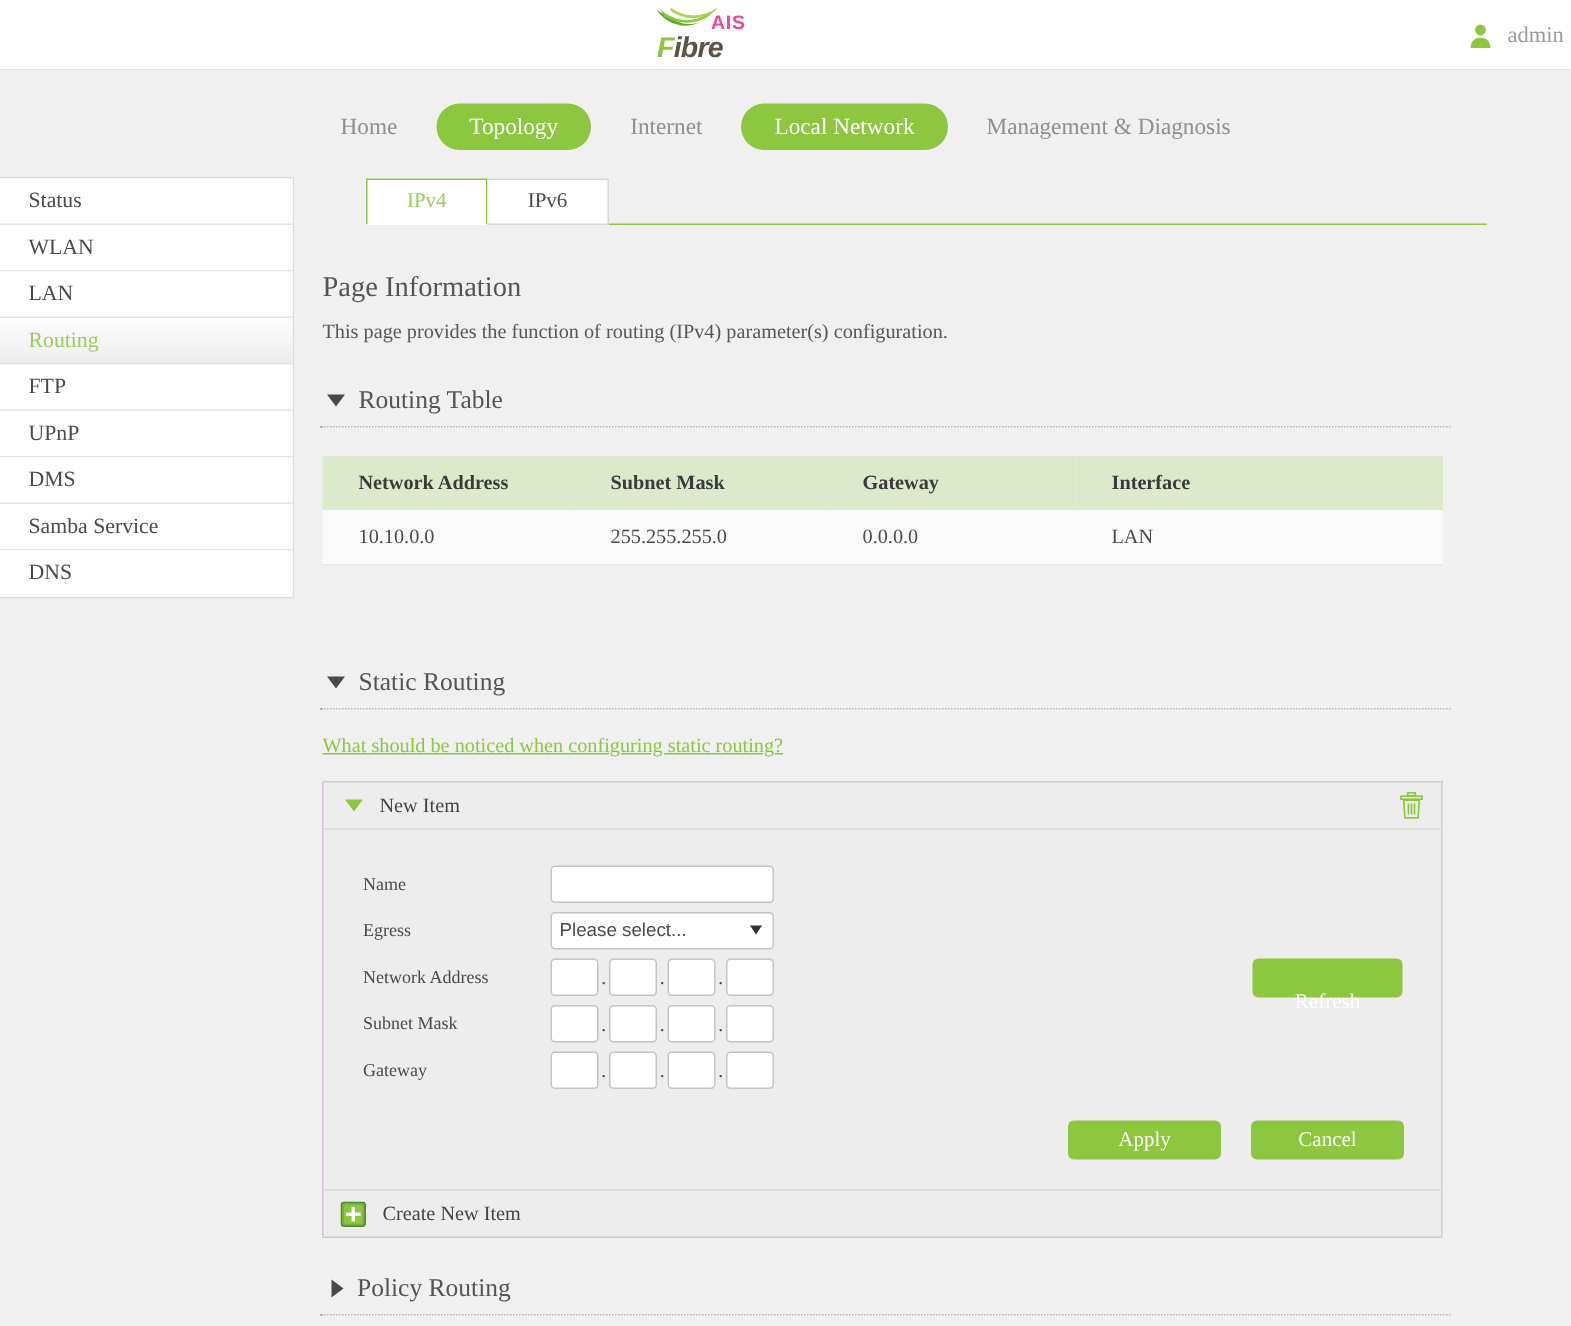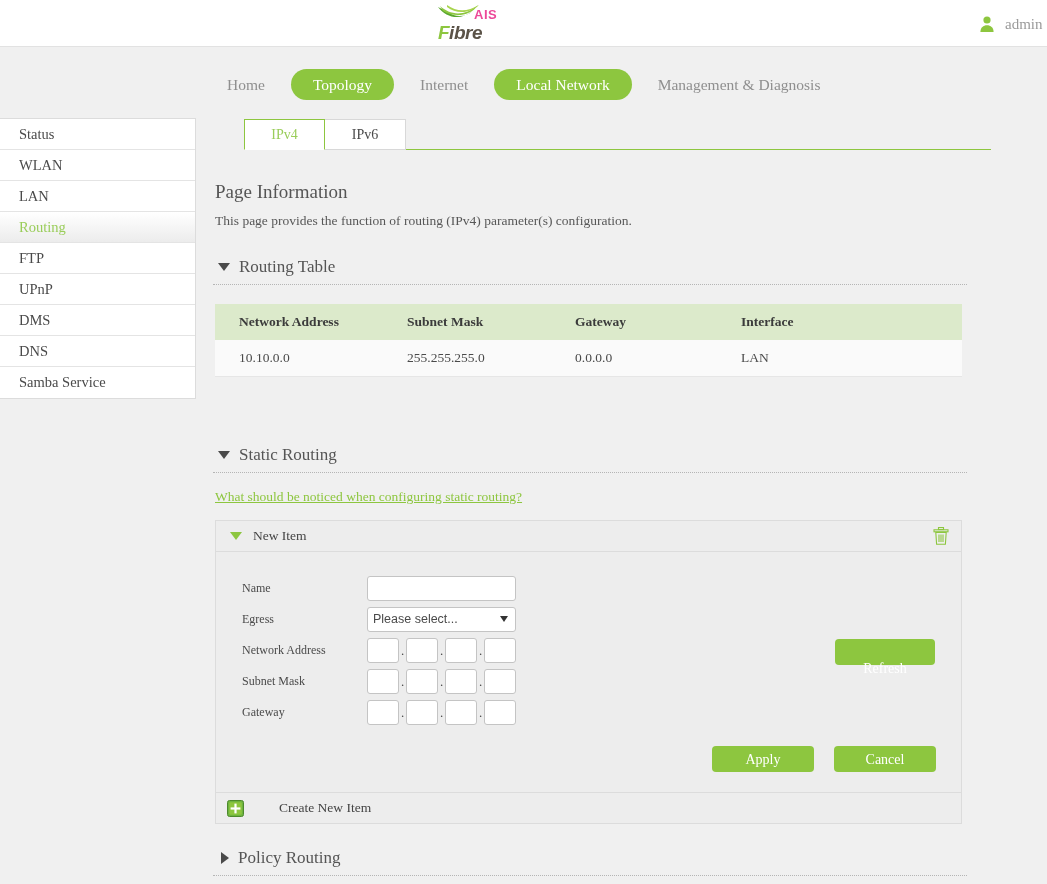--- a/index.html
+++ b/index.html
@@ -418,21 +418,20 @@
     padding-top: 7px;
   }
 
   .panel-foot {
     height: 31px;
     background: #ededed;
     border-top: 1px solid #dcdcdc;
     display: flex;
     align-items: center;
     padding-left: 11px;
-    gap: 24px;
   }
   .plus-icon {
     width: 17px;
     height: 17px;
     cursor: pointer;
   }
   .foot-label {
     font-family: "Liberation Serif", serif;
     font-size: 13.5px;
     color: #444444;
@@ -472,22 +471,22 @@
 </div>
 
 <div class="sidebar">
   <div class="side-item">Status</div>
   <div class="side-item">WLAN</div>
   <div class="side-item">LAN</div>
   <div class="side-item active">Routing</div>
   <div class="side-item">FTP</div>
   <div class="side-item">UPnP</div>
   <div class="side-item">DMS</div>
+  <div class="side-item">Samba Service</div>
   <div class="side-item">DNS</div>
-  <div class="side-item">Samba Service</div>
 </div>
 
 <div class="content">
 
   <div class="tabs">
     <div class="tab active">IPv4</div>
     <div class="tab">IPv6</div>
   </div>
 
   <div class="page-info">

